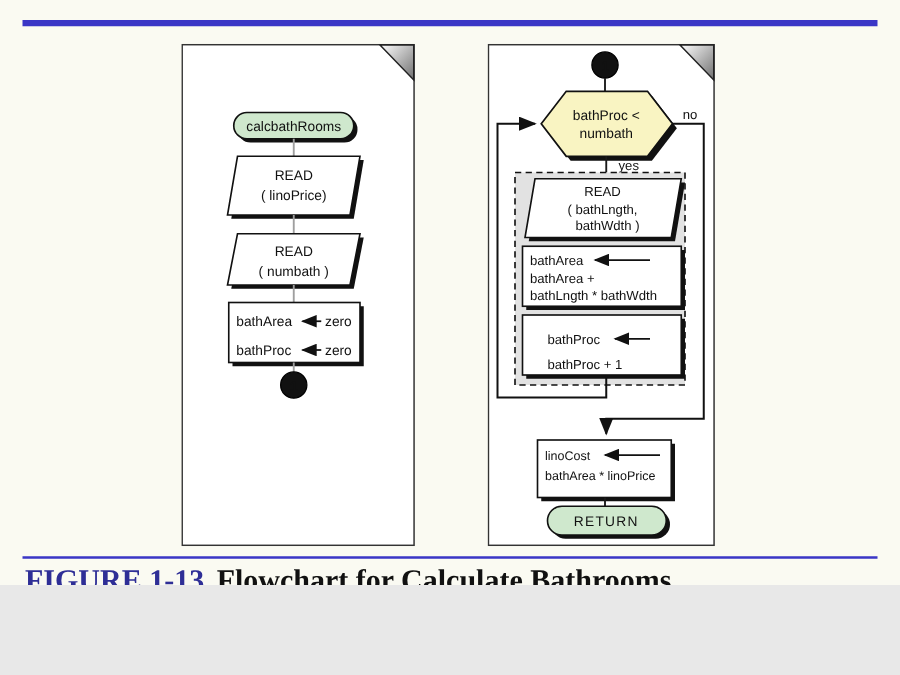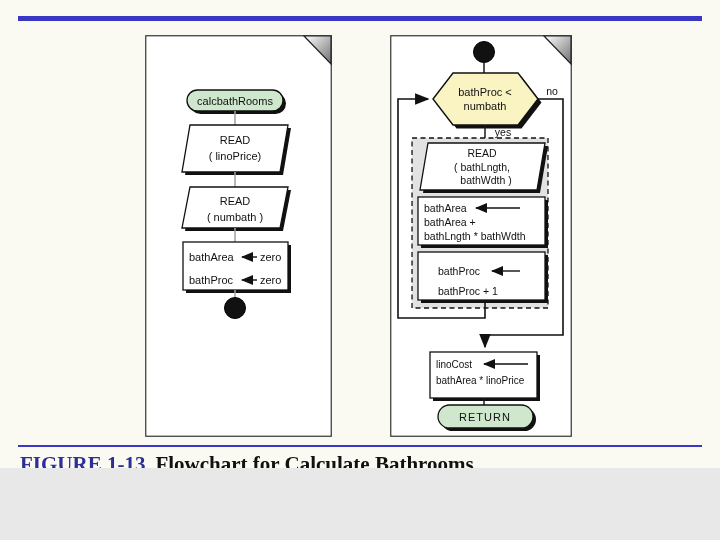--- a/index.html
+++ b/index.html
@@ -16,21 +16,21 @@
   .panel-left{left:145px;top:35px;}
   .panel-right{left:390px;top:35px;}
   .cap-rule-thin{
     position:absolute;left:18px;top:445px;width:684px;height:2px;background:#3a36c6;
   }
   .cap-rule-thick{
     position:absolute;left:18px;top:487px;width:684px;height:6px;background:#3a36c6;
   }
   .caption{
     position:absolute;left:20px;top:452px;width:680px;
-    font-family:"Liberation Serif",serif;font-weight:bold;font-size:21px;
+    font-family:"Liberation Serif",serif;font-weight:bold;font-size:24px;
     color:#111;white-space:nowrap;
   }
   .caption .fig-label{color:#2e2e96;margin-right:10px;}
   .footer{
     position:absolute;left:20px;top:508px;width:680px;
     display:flex;justify-content:space-between;align-items:baseline;
     font-size:10.5px;font-weight:bold;color:#111;
   }
   .footer .pagenum{margin-right:10px;margin-left:13px;}
   svg text{font-family:"Liberation Sans",sans-serif;fill:#111;}

